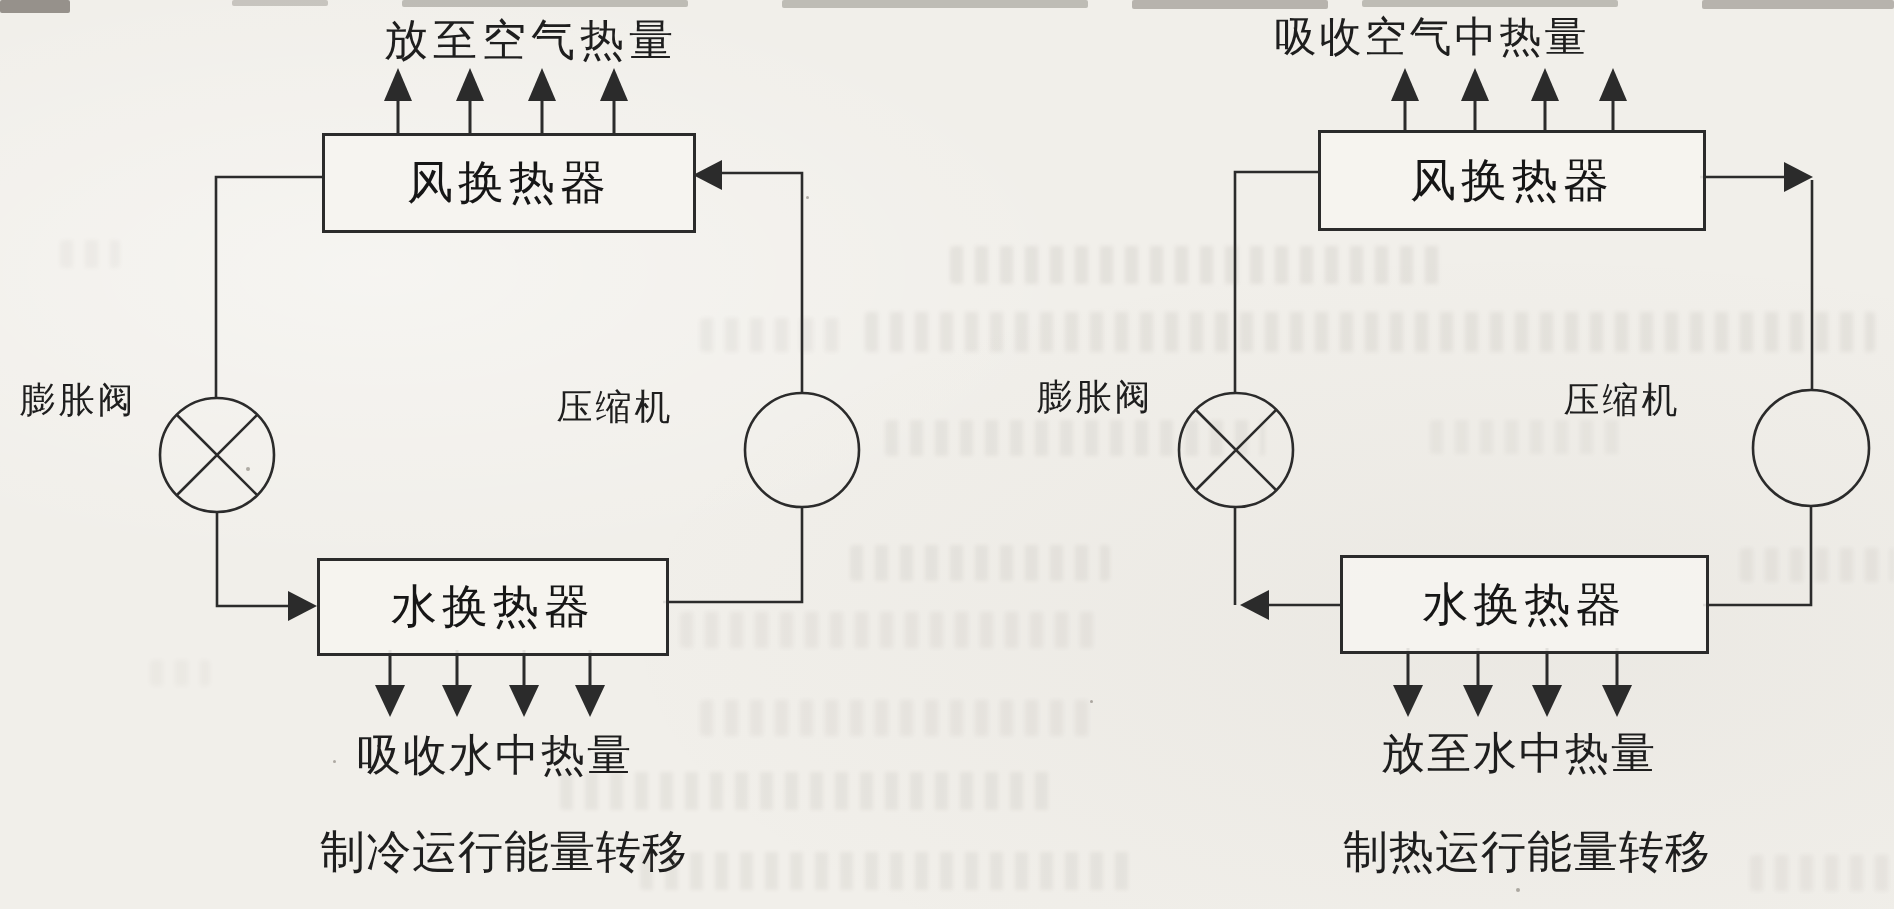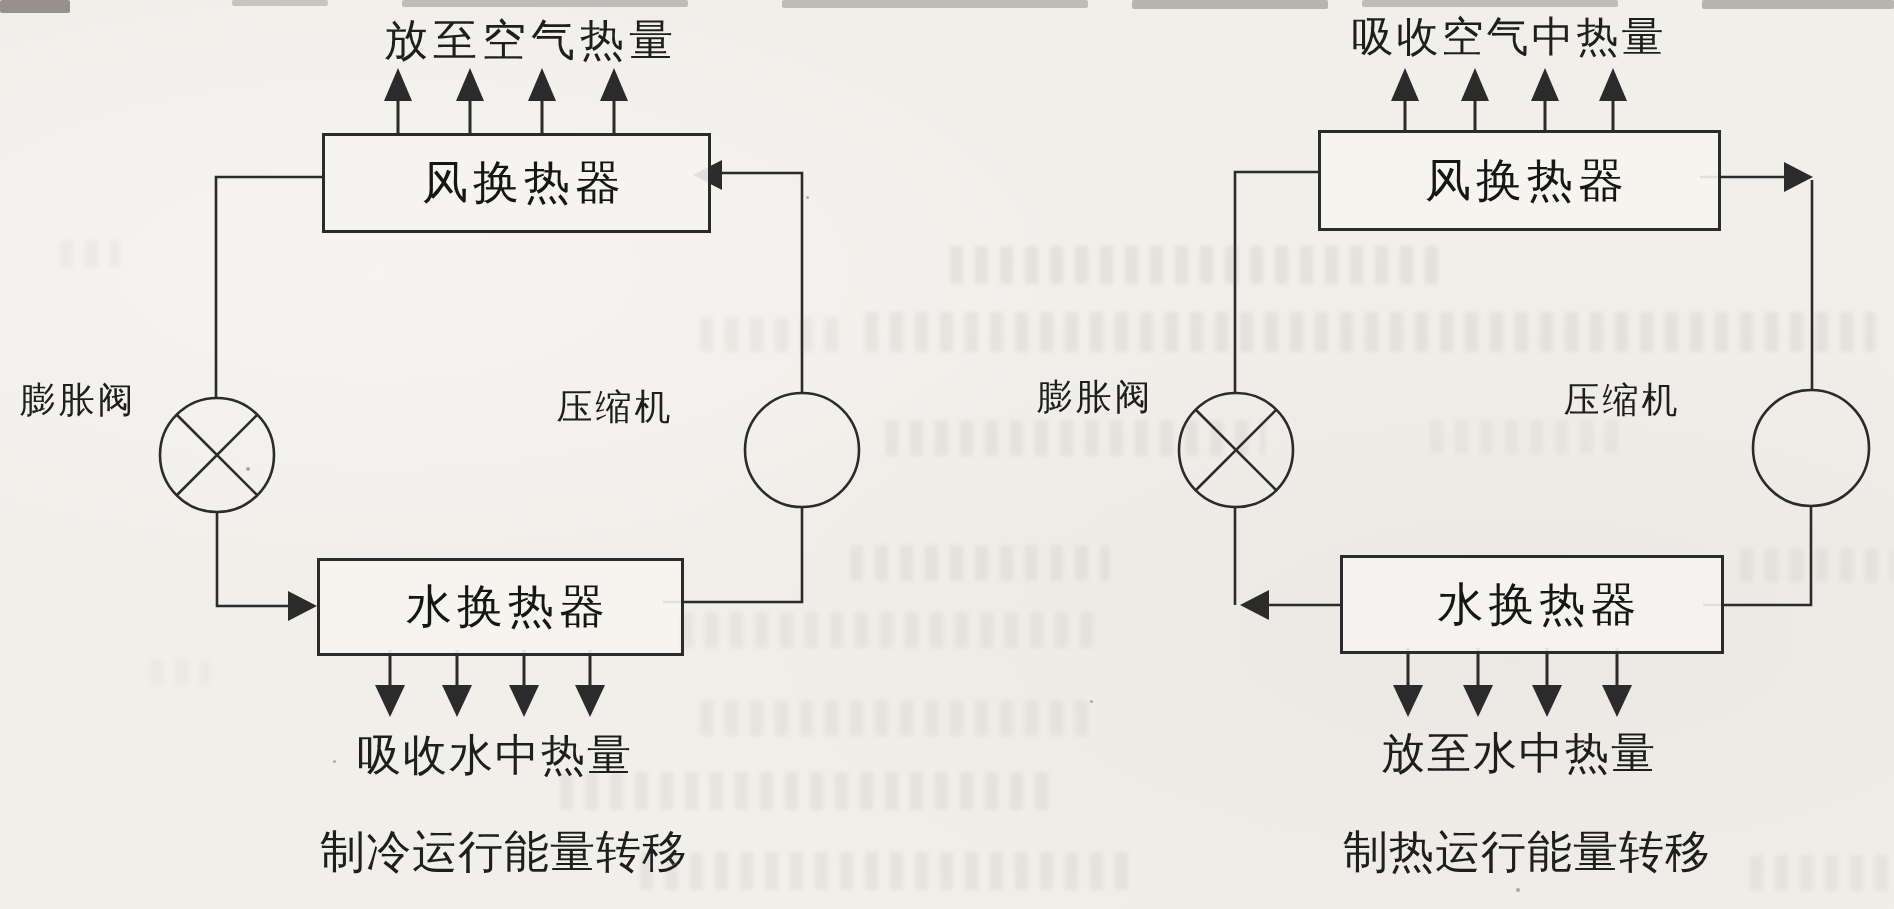--- a/index.html
+++ b/index.html
@@ -19,21 +19,21 @@
   .label{
     position:absolute;color:#1e1e1e;text-align:center;white-space:nowrap;
     line-height:1.05;
   }
   .heat-label{font-size:44px;letter-spacing:5px;}
   .comp-label{font-size:36px;letter-spacing:3px;}
   .caption{font-size:45px;letter-spacing:1px;}
   .exch-box{
     position:absolute;border:3px solid #2b2b2b;background:rgba(246,244,240,.9);
     display:flex;align-items:center;justify-content:center;
-    font-size:46px;letter-spacing:5px;color:#161616;padding-left:15px;
+    font-size:46px;letter-spacing:5px;color:#161616;
   }
   svg.plumbing{position:absolute;left:0;top:0;}
   .ghost{position:absolute;filter:blur(2px);opacity:.55;border-radius:4px;pointer-events:none;
     background:repeating-linear-gradient(90deg, rgba(95,88,78,.16) 0 13px, rgba(95,88,78,0) 13px 25px);}
   .topmark{position:absolute;background:#4a443c;pointer-events:none;border-radius:2px;}
   .speck{position:absolute;background:#5a544b;border-radius:50%;opacity:.45;pointer-events:none;}
 </style>
 </head>
 <body>
 
@@ -136,21 +136,21 @@
   <div class="label comp-label" style="left:540px;top:388px;width:150px;">压缩机</div>
 
   <div class="exch-box" style="left:317px;top:558px;width:346px;height:92px;">
     <span>水换热器</span>
   </div>
 
   <div class="label caption" style="left:320px;top:828px;width:366px;">制冷运行能量转移</div>
 
   <div class="label heat-label" style="left:352px;top:732px;width:286px;letter-spacing:2px;">吸收水中热量</div>
 
-  <div class="label heat-label" style="left:1333px;top:15px;width:352px;font-size:42px;letter-spacing:3px;">吸收空气中热量</div>
+  <div class="label heat-label" style="left:1256px;top:15px;width:352px;font-size:42px;letter-spacing:3px;">吸收空气中热量</div>
 
   <div class="exch-box" style="left:1318px;top:130px;width:382px;height:95px;">
     <span>风换热器</span>
   </div>
 
   <div class="label comp-label" style="left:1020px;top:378px;width:150px;">膨胀阀</div>
 
   <div class="label comp-label" style="left:1548px;top:381px;width:148px;">压缩机</div>
 
   <div class="exch-box" style="left:1340px;top:555px;width:363px;height:93px;">

